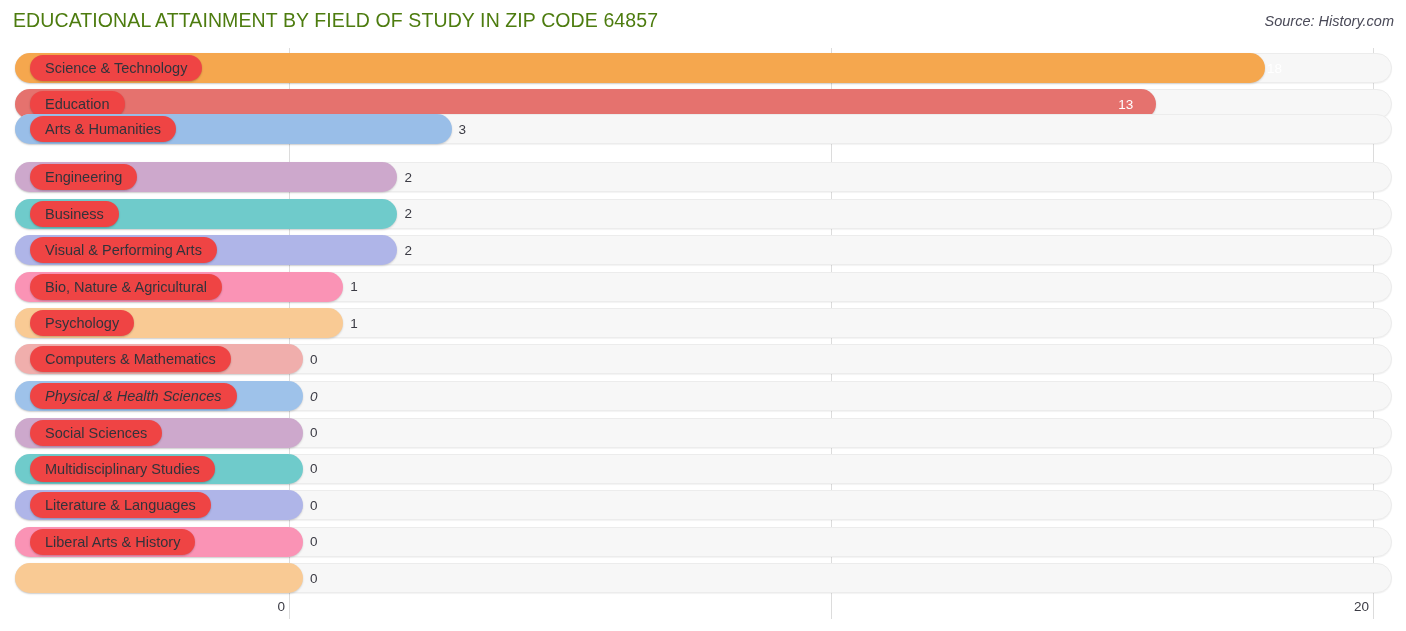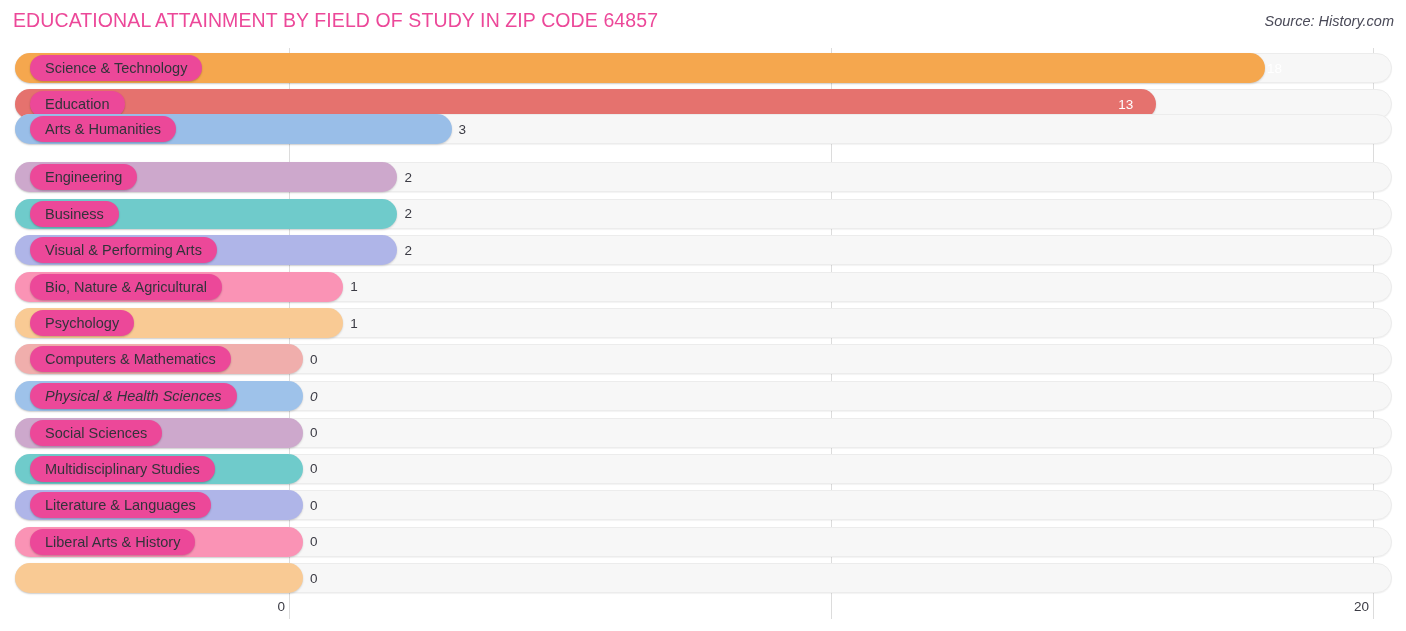--- a/index.html
+++ b/index.html
@@ -20,21 +20,21 @@
   .header {
     position: absolute;
     left: 0; top: 0;
     width: 1406px; height: 44px;
   }
   .chart-title {
     position: absolute;
     left: 13px; top: 9px;
     font-size: 19.5px;
     letter-spacing: 0.1px;
-    color: #ec4899;
+    color: #4d7c0f;
     white-space: nowrap;
   }
   .chart-source {
     position: absolute;
     right: 12px; top: 13px;
     font-size: 14.5px;
     font-style: italic;
     color: #4a4a58;
     white-space: nowrap;
   }
@@ -82,21 +82,21 @@
     box-shadow: 0 1px 2px rgba(0,0,0,0.16);
   }
   .pill {
     position: absolute;
     top: 2px;
     left: 30px;
     height: 26px;
     padding: 0 15px;
     display: flex;
     align-items: center;
-    background: #ec4899;
+    background: #ef4444;
     border-radius: 13px;
     box-shadow: 0 1px 2px rgba(0,0,0,0.22);
     font-size: 14.5px;
     color: #33333b;
     white-space: nowrap;
   }
   .val-out {
     position: absolute;
     top: 0; height: 30px;
     display: flex; align-items: center;

